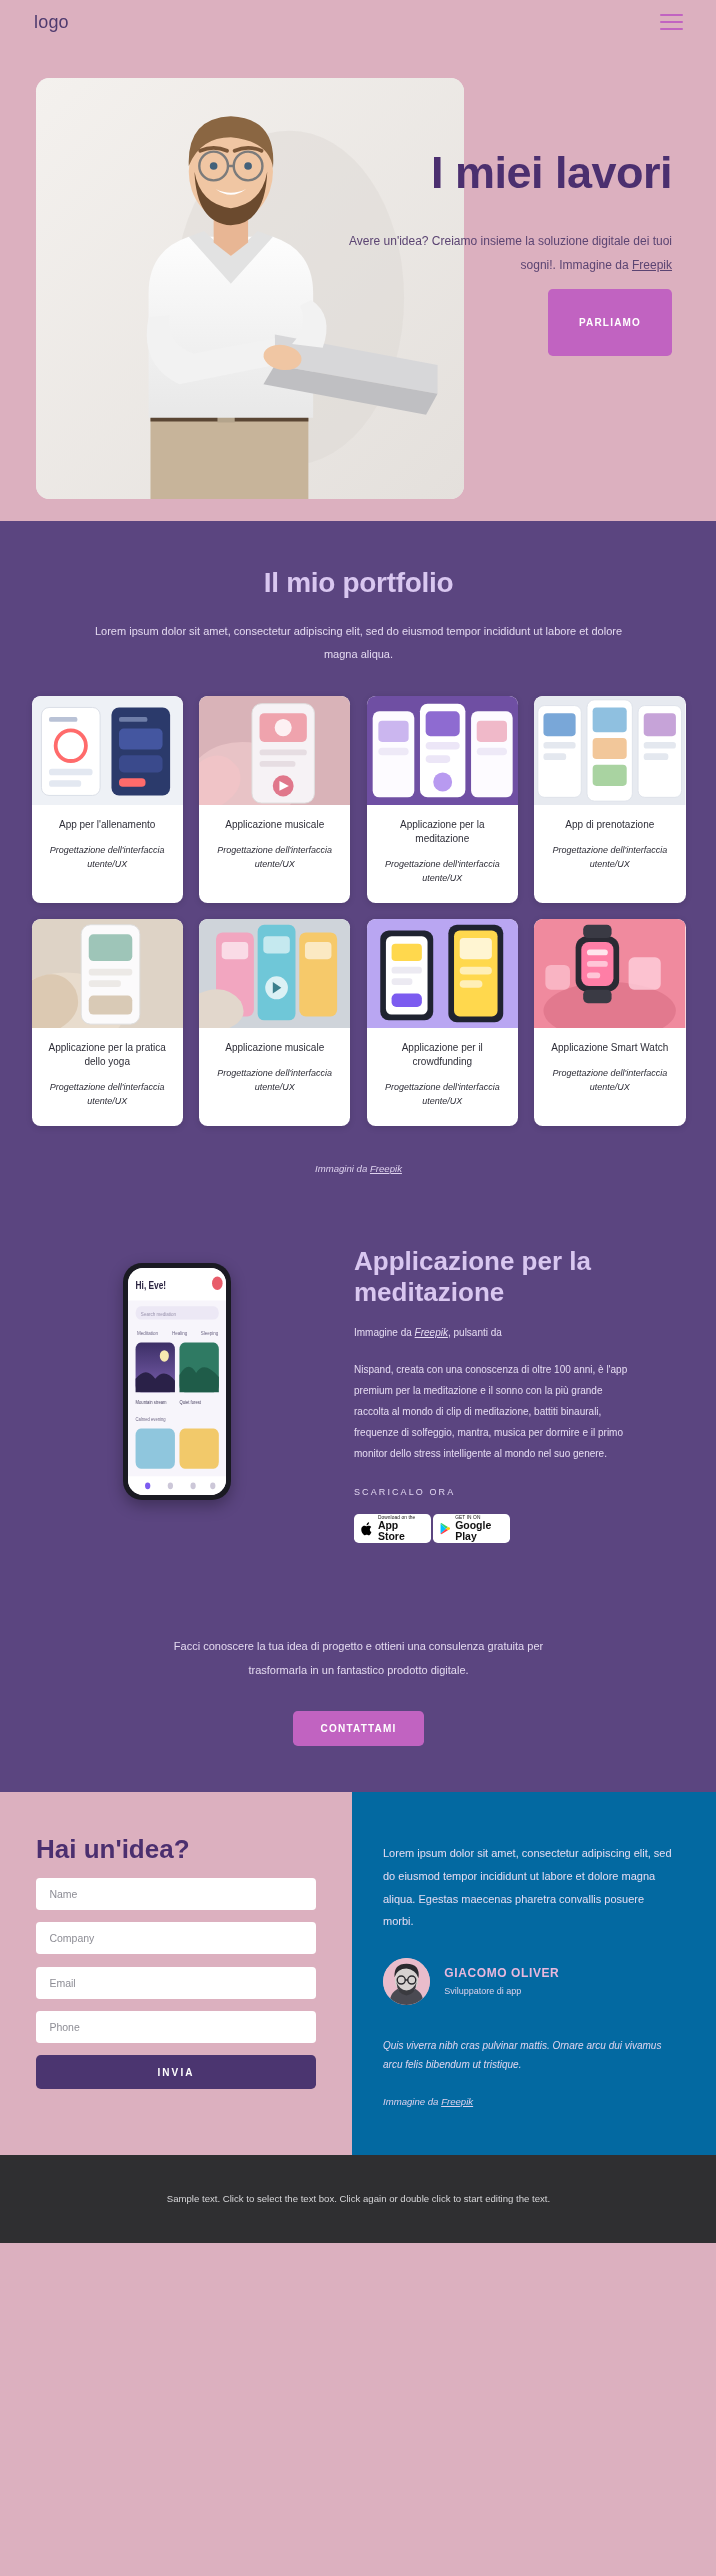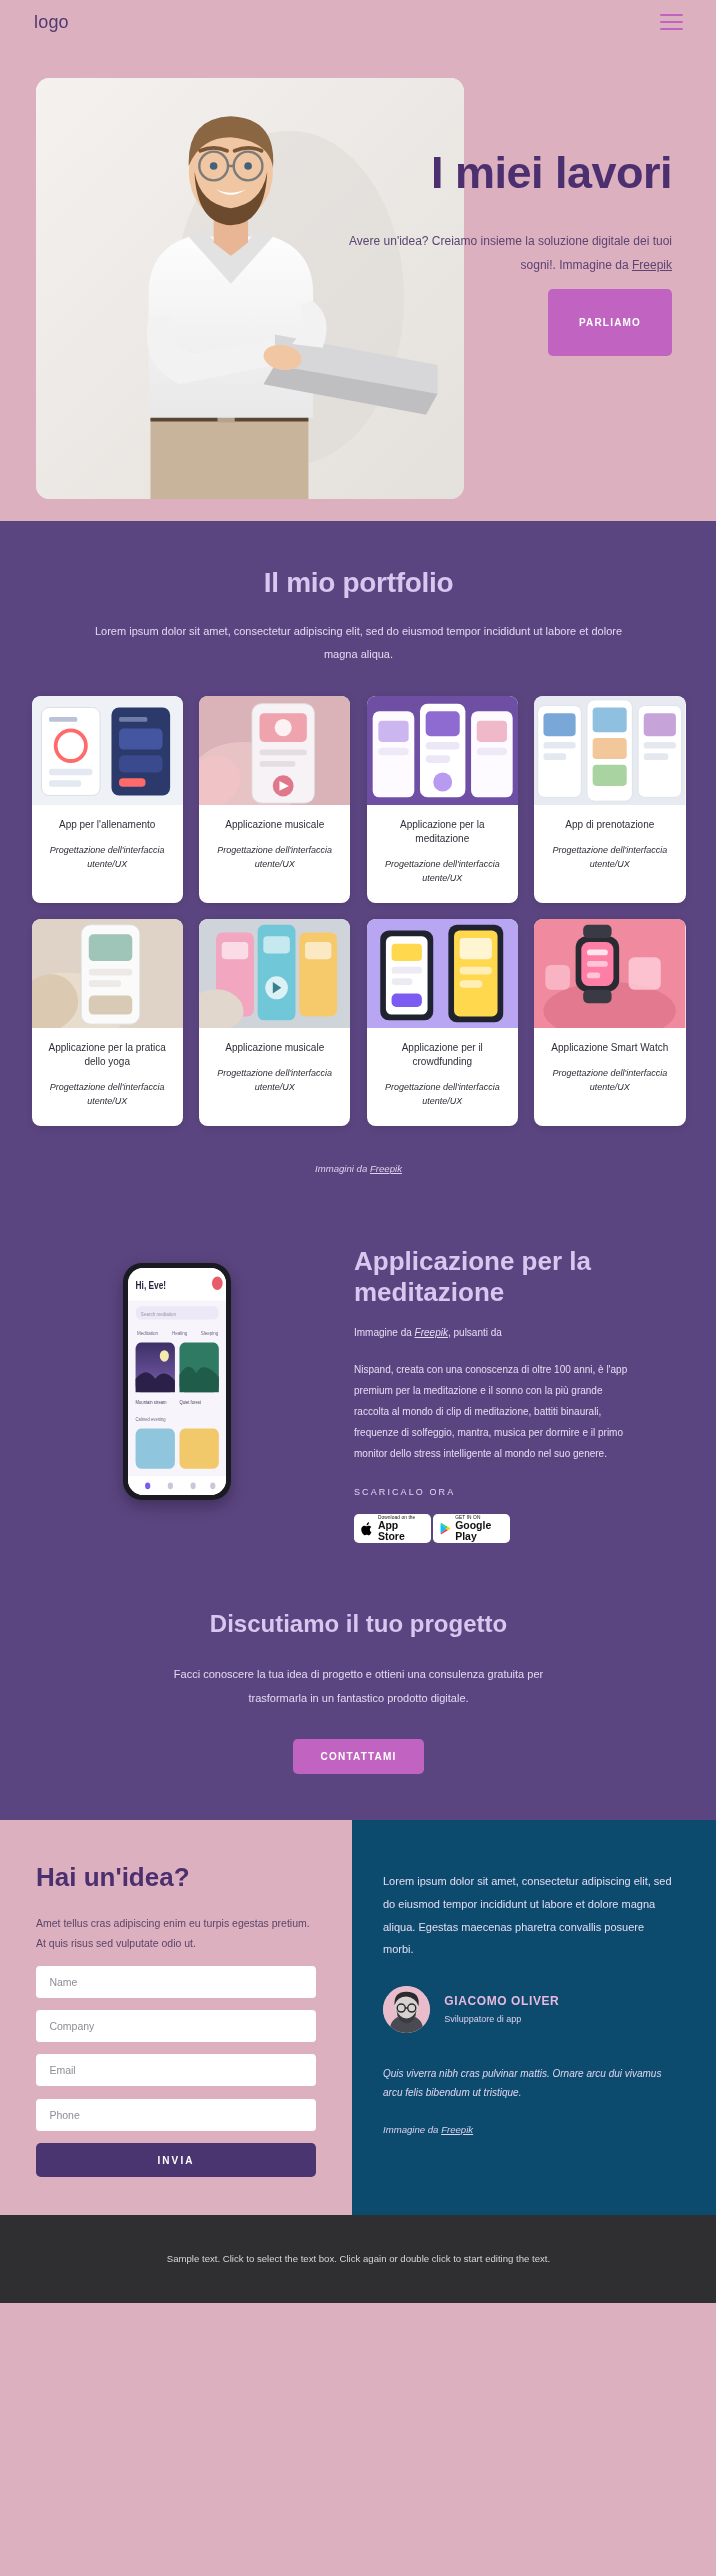--- a/index.html
+++ b/index.html
@@ -95,21 +95,21 @@
   
   .discuss{background:#5b4580;padding:17px 0 46px;text-align:center;}
   .discuss-title{font-size:24px;font-weight:700;color:#d9c7f0;}
   .discuss-sub{margin:25px auto 0;width:411px;font-size:11px;line-height:2.1;color:#e3d9ef;}
   .btn-contact{
     background:#c163c1;color:#fff;font-size:10px;font-weight:700;letter-spacing:1.2px;
     padding:12.4px 0;width:131px;margin-top:29px;
   }
 
   
-  .contact{background:#0c4a6e;display:flex;min-height:363px;}
+  .contact{background:#0369a1;display:flex;min-height:363px;}
   .contact-left{width:352px;background:#dcb0bf;padding:42px 36px 38px;}
   .contact-title{font-size:26px;font-weight:700;color:#4b2f6f;}
   .contact-sub{margin-top:21px;font-size:10.5px;line-height:1.85;color:#5a4468;}
   .field{
     margin-top:12.4px;width:100%;height:32px;border:none;border-radius:3.8px;background:#fff;
     padding:0 13.4px;font-size:10.5px;color:#333;font-family:inherit;
   }
   .field::placeholder{color:#8d8d95;}
   .btn-send{
     margin-top:12.4px;width:100%;background:#4b3570;color:#fff;font-size:10px;font-weight:700;
@@ -438,29 +438,27 @@
           <span class="badge-txt">
             <span class="badge-small">GET IN ON</span>
             <span class="badge-big">Google Play</span>
           </span>
         </div>
       </div>
     </div>
   </section>
 
   <section class="discuss">
-    <h2 class="discuss-title">Discutiamo il tuo progetto</h2>
     <p class="discuss-sub">Facci conoscere la tua idea di progetto e ottieni una consulenza gratuita per trasformarla in un fantastico prodotto digitale.</p>
     <button class="btn btn-contact">CONTATTAMI</button>
   </section>
 
   <section class="contact">
     <div class="contact-left">
       <h2 class="contact-title">Hai un'idea?</h2>
-      <p class="contact-sub">Amet tellus cras adipiscing enim eu turpis egestas pretium. At quis risus sed vulputate odio ut.</p>
       <input class="field" type="text" placeholder="Name" style="">
       <input class="field" type="text" placeholder="Company" style="">
       <input class="field" type="text" placeholder="Email" style="">
       <input class="field" type="text" placeholder="Phone" style="">
       <button class="btn btn-send">INVIA</button>
     </div>
 
     <div class="contact-right">
       <p class="testi-body">Lorem ipsum dolor sit amet, consectetur adipiscing elit, sed do eiusmod tempor incididunt ut labore et dolore magna aliqua. Egestas maecenas pharetra convallis posuere morbi.</p>
       <div class="testi-person">

